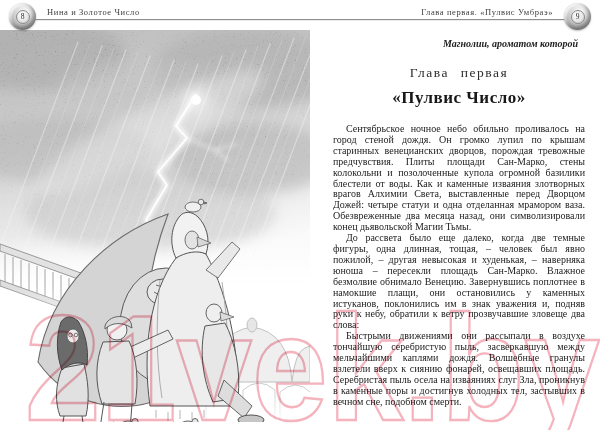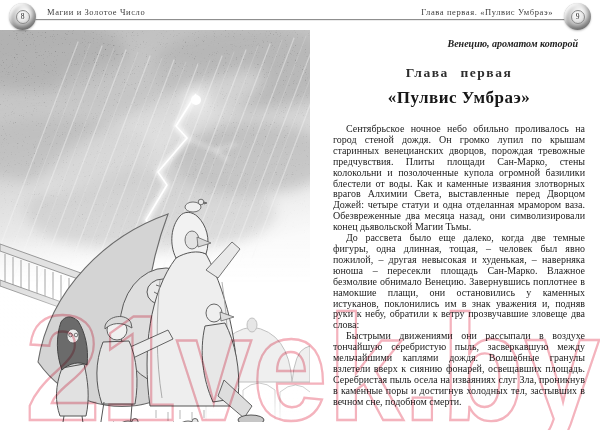--- a/index.html
+++ b/index.html
@@ -52,21 +52,21 @@
     position:absolute; left:333px; top:36px; width:252px; height:392px;
     color:#1b1b1b; overflow:hidden; z-index:2;
   }
   .epigraph {
     text-align:right; font-style:italic; font-weight:bold;
     font-size:10px; line-height:12px; margin:2px 7px 15px 0;
     color:#222;
   }
   .chapter-label {
     text-align:center; font-size:13.5px; letter-spacing:1.5px; word-spacing:7px;
-    color:#2d2d2d; margin-bottom:7px; font-weight:bold;
+    color:#2d2d2d; margin-bottom:7px; font-weight:normal;
   }
   .chapter-title {
     text-align:center; font-size:17px; font-weight:bold; letter-spacing:.5px;
     color:#171717; margin-bottom:16px;
   }
   .body-text p {
     font-size:10px; line-height:10.9px; font-weight:normal;
     text-align:justify; text-indent:13px; color:#1c1c1c;
   }
   .body-text p.incantation {
@@ -80,21 +80,21 @@
   }
 </style>
 </head>
 <body>
 
 <div class="header-rule"></div>
 
 <div class="orn orn-left">
   <div class="num">8</div>
 </div>
-<div class="run-title left">Магии и Золотое Число</div>
+<div class="run-title left">Нина и Золотое Число</div>
 
 <div class="run-title right">Глава первая. «Пулвис Умбраэ»</div>
 <div class="orn orn-right">
   <div class="num">9</div>
 </div>
 
 <div class="illustration">
 <svg width="310" height="392" viewBox="0 0 310 392" xmlns="http://www.w3.org/2000/svg">
   <defs>
     <linearGradient id="skyg" x1="0" y1="0" x2="0.25" y2="1">
@@ -230,24 +230,24 @@
     <path d="M138,399 L131,396 L138,402 Z" fill="#cfcfcf"></path>
     <ellipse cx="188" cy="396" rx="8" ry="5" fill="#ededed"></ellipse>
     <circle cx="195" cy="391.5" r="3" fill="#e6e6e6"></circle>
     <path d="M180,395 L173,392 L180,398 Z" fill="#cfcfcf"></path>
   </g>
 </svg>
 </div>
 
 <div class="page-text">
   <div class="epigraph">
-    <div>Венецию, ароматом которой</div>
+    <div>Магнолии, ароматом которой</div>
   </div>
   <div class="chapter-label">Глава первая</div>
-  <div class="chapter-title">«Пулвис Умбраэ»</div>
+  <div class="chapter-title">«Пулвис Число»</div>
   <div class="body-text">
     <p>Сентябрьское ночное небо обильно проливалось на город стеной дождя. Он громко лупил по крышам старинных венецианских дворцов, порождая тревожные предчувствия. Плиты площади Сан-Марко, стены колокольни и позолоченные купола огромной базилики блестели от воды. Как и каменные изваяния злотворных врагов Алхимии Света, выставленные перед Дворцом Дожей: четыре статуи и одна отделанная мрамором ваза. Обезвреженные два месяца назад, они символизировали конец дьявольской Магии Тьмы.</p>
     <p>До рассвета было еще далеко, когда две темные фигуры, одна длинная, тощая, – человек был явно пожилой, – другая невысокая и худенькая, – наверняка юноша – пересекли площадь Сан-Марко. Влажное безмолвие обнимало Венецию. Завернувшись поплотнее в намокшие плащи, они остановились у каменных истуканов, поклонились им в знак уважения и, подняв руки к небу, обратили к ветру прозвучавшие зловеще два слова:</p>
     <p>Быстрыми движениями они рассыпали в воздухе тончайшую серебристую пыль, засверкавшую между мельчайшими каплями дождя. Волшебные гранулы взлетели вверх к сиянию фонарей, освещавших площадь. Серебристая пыль осела на изваяниях слуг Зла, проникнув в каменные поры и достигнув холодных тел, застывших в вечном сне, подобном смерти.</p>
 
   </div>
 </div>
 
 <svg class="watermark" width="600" height="430" viewBox="0 0 600 430" xmlns="http://www.w3.org/2000/svg">
   <text x="25" y="420" font-family="Liberation Sans, sans-serif" font-weight="bold" font-size="150" fill="none" stroke-width="2.4" opacity="0.85" textLength="575" lengthAdjust="spacingAndGlyphs" stroke="#f2a6b2">21vek.by</text>

